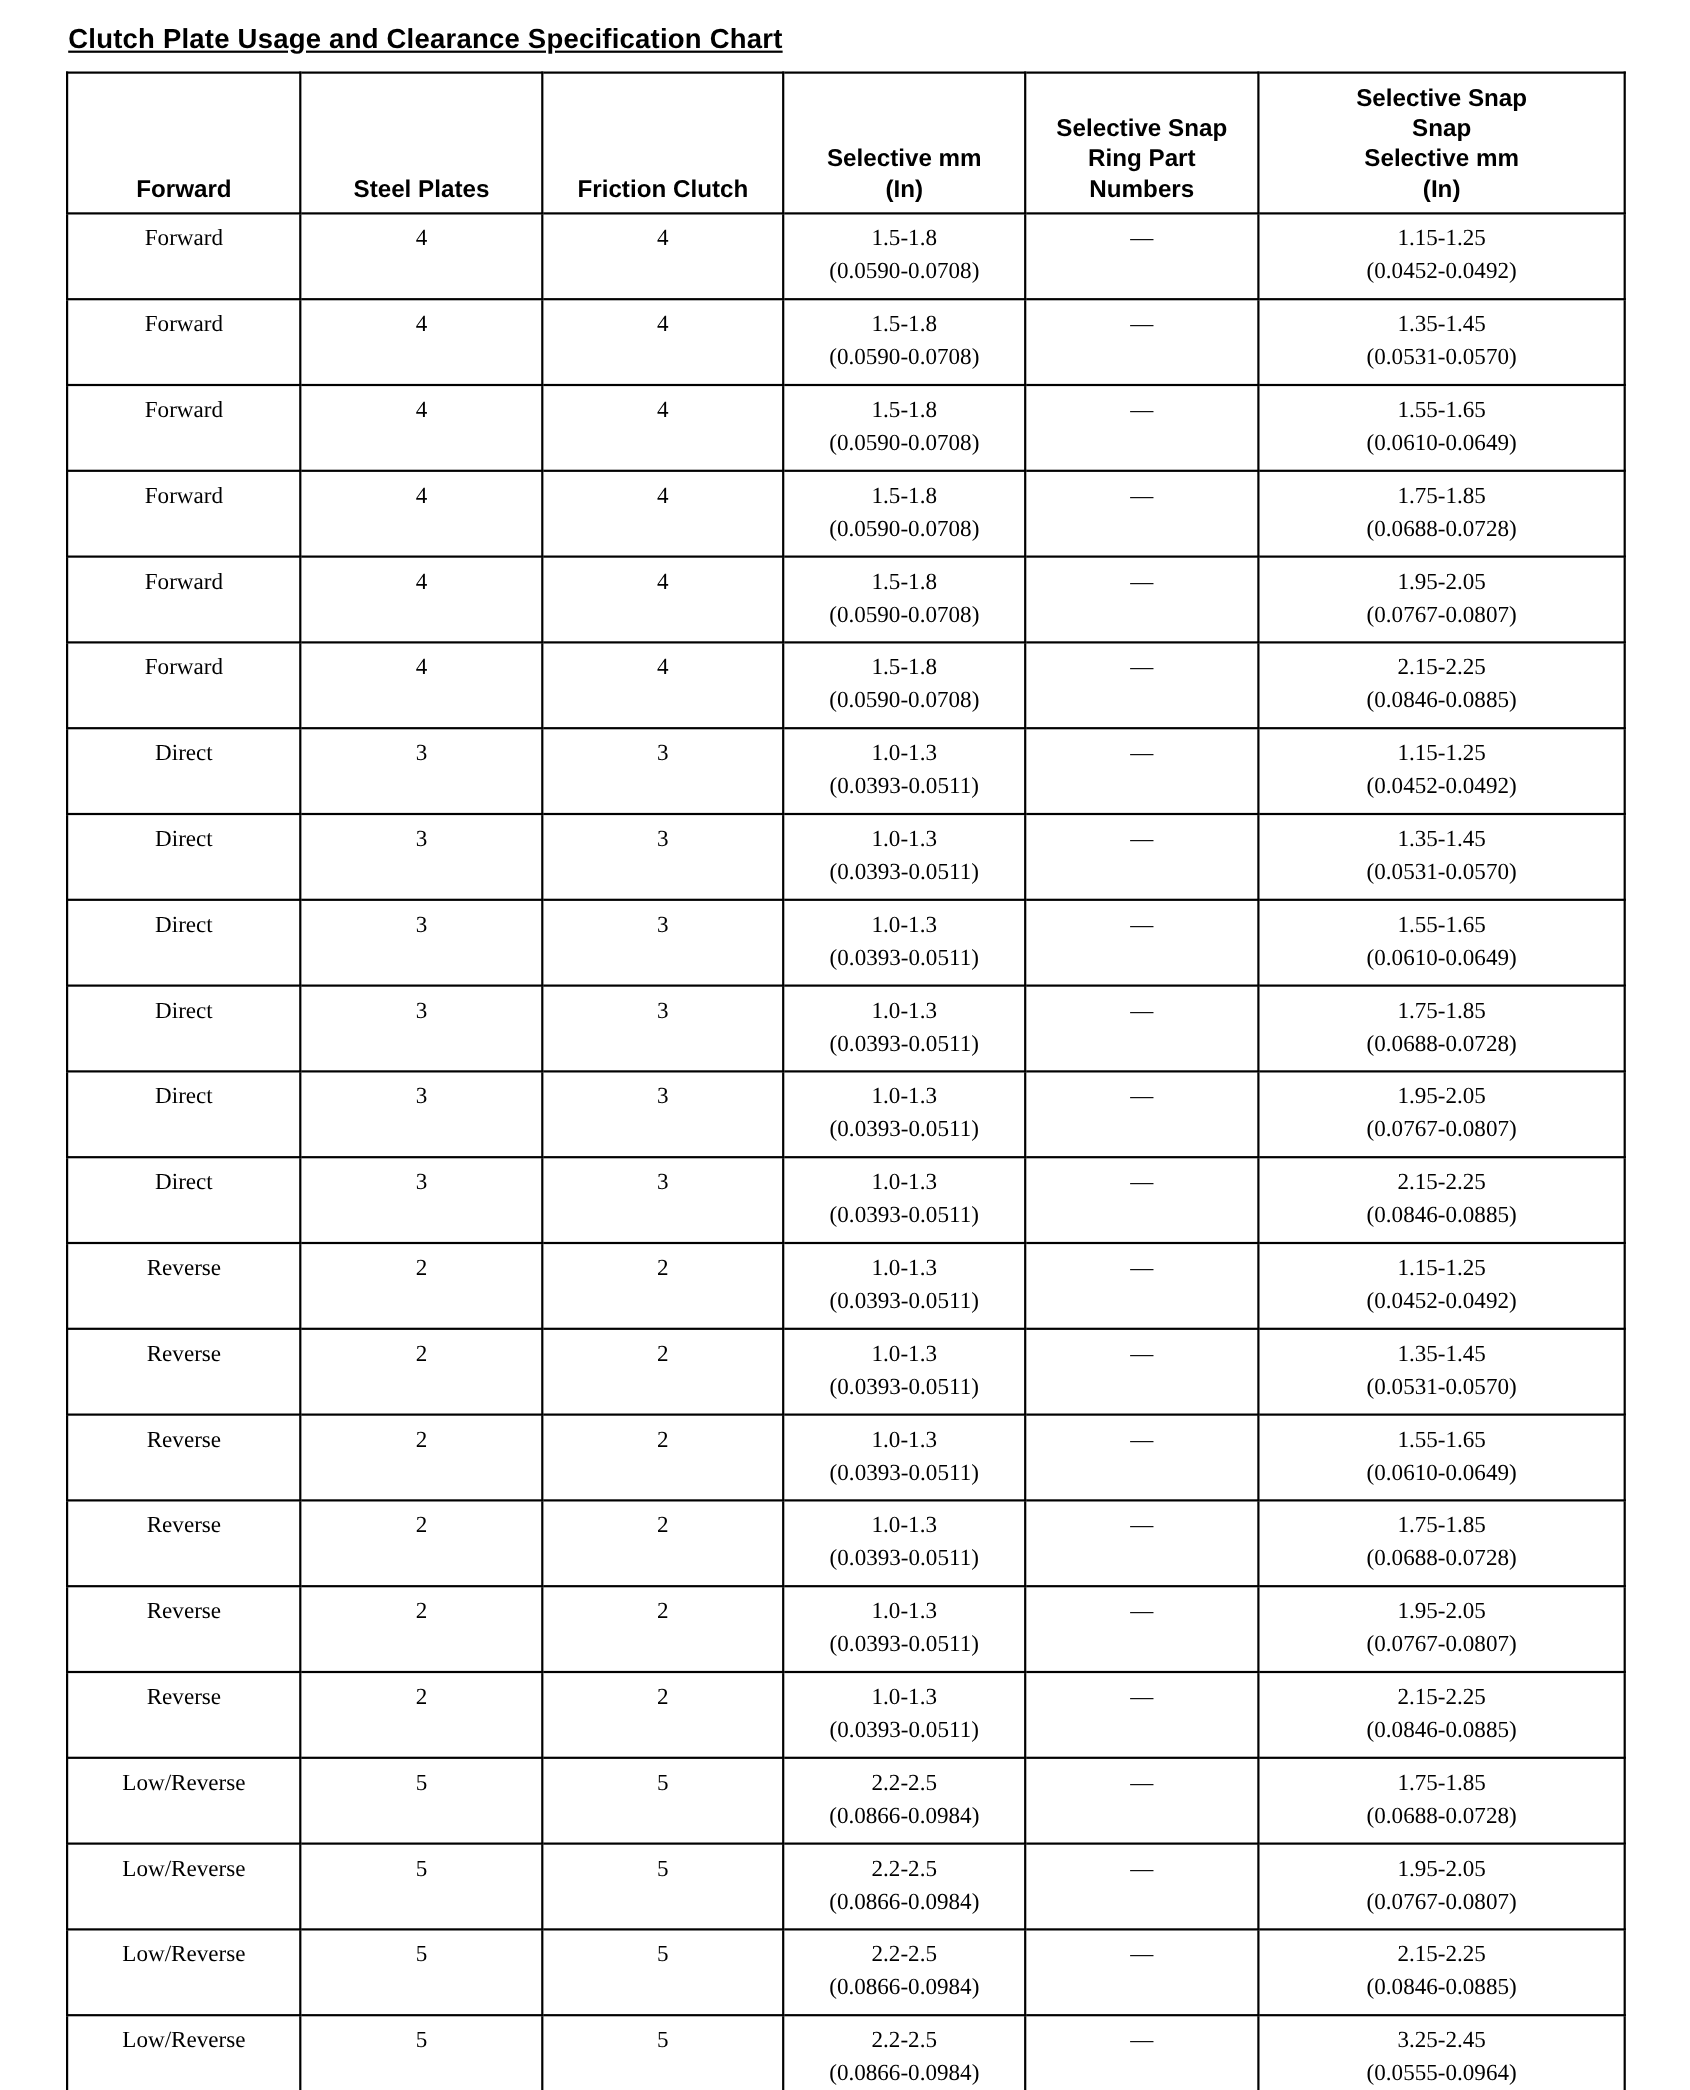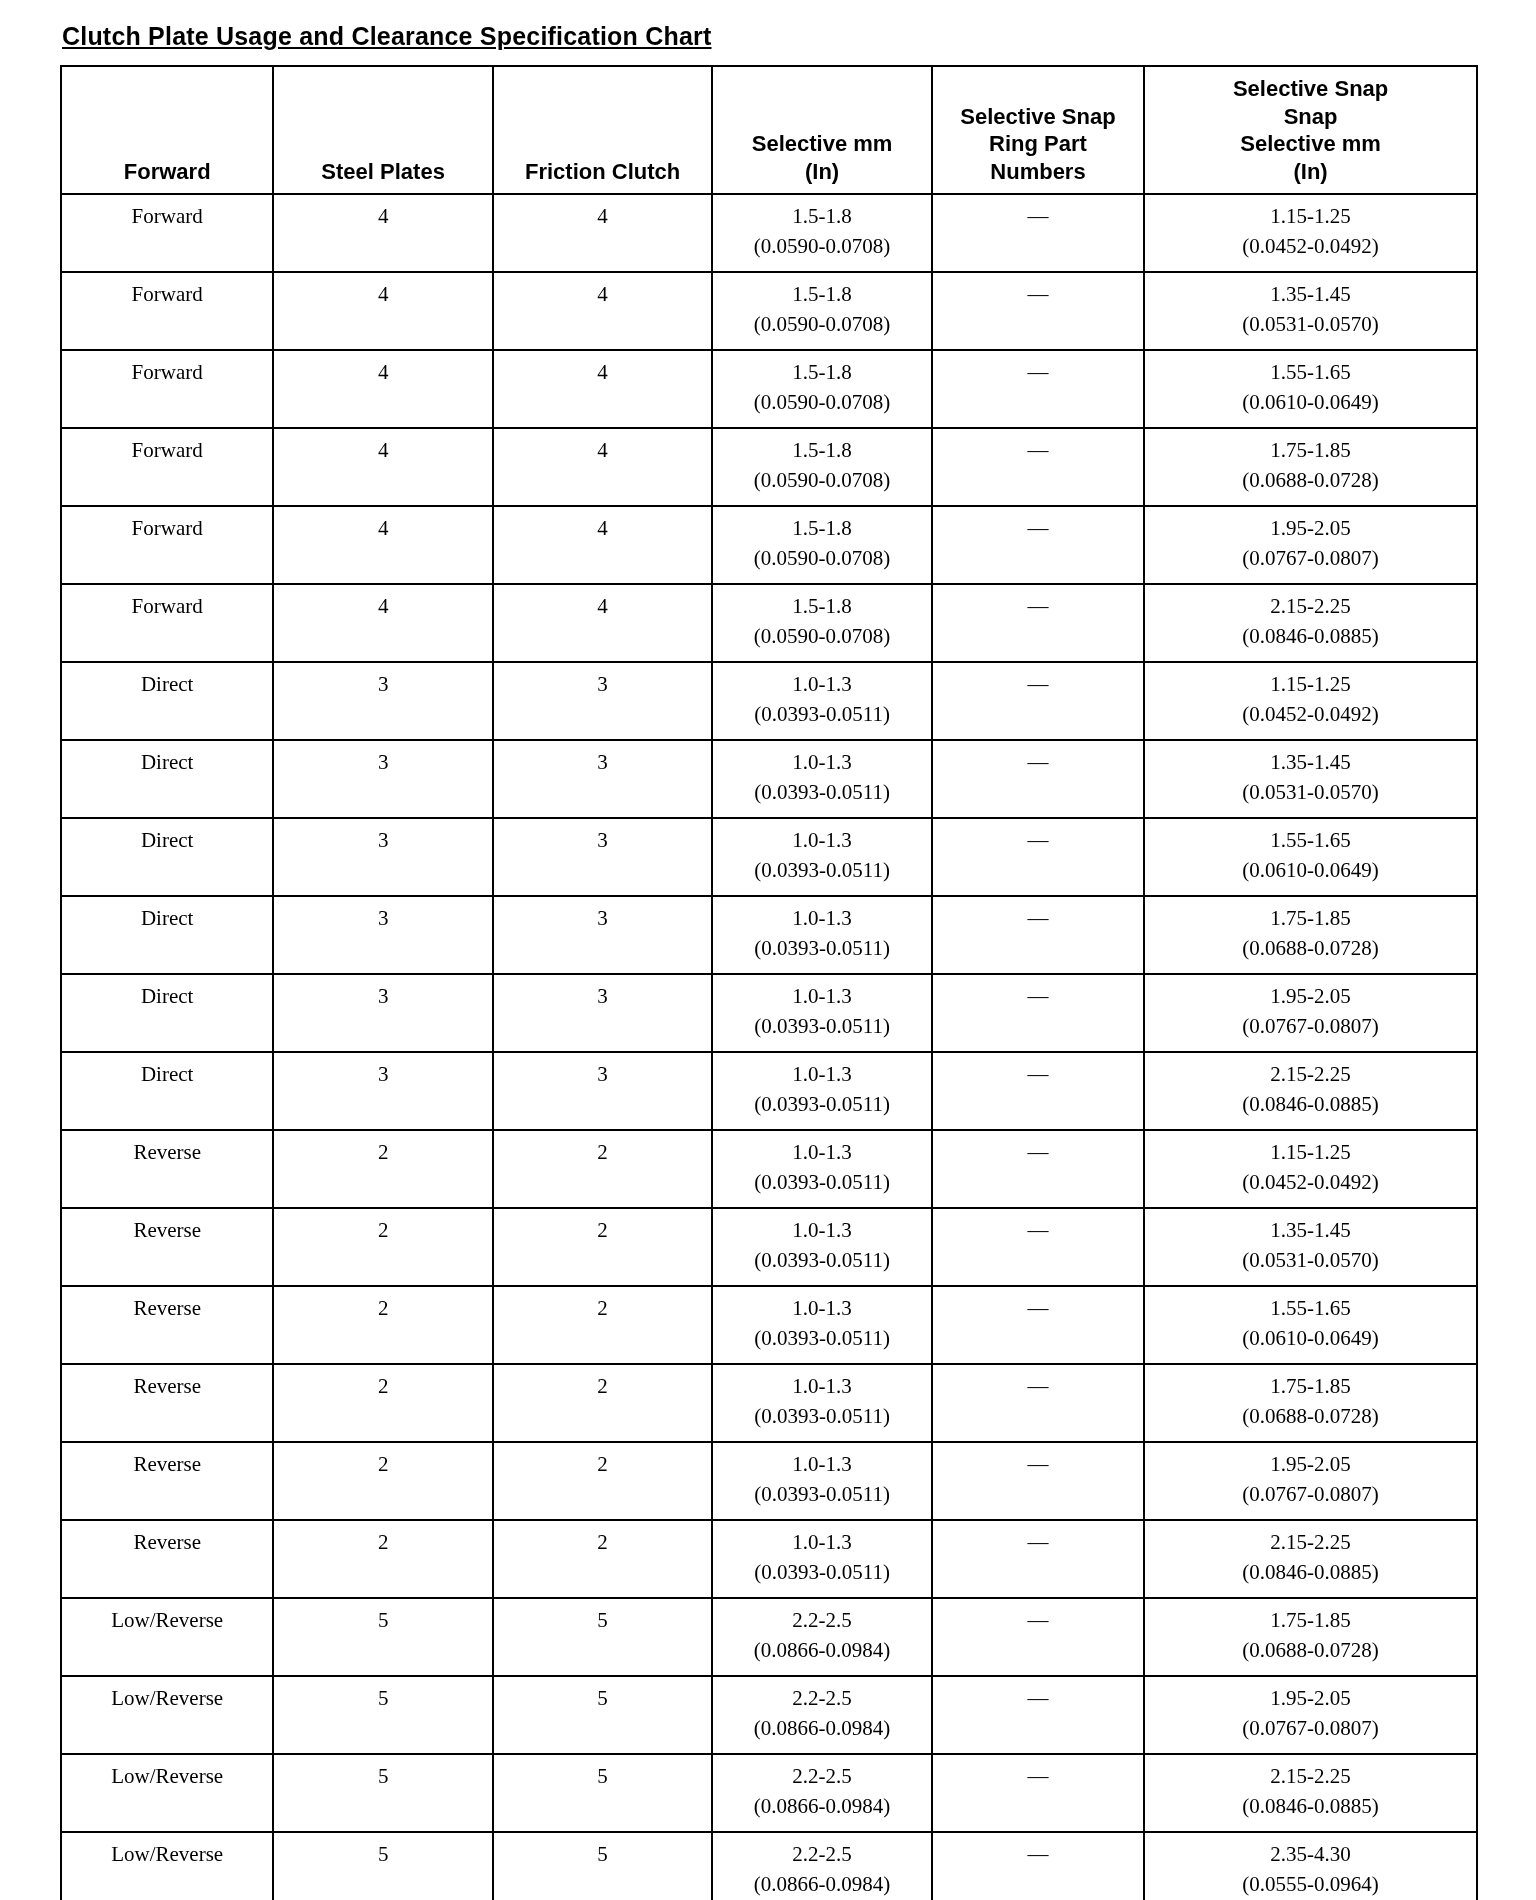--- a/index.html
+++ b/index.html
@@ -570,18 +570,18 @@
           <div>5</div>
         </td>
         <td>
           <div>2.2-2.5</div>
           <div>(0.0866-0.0984)</div>
         </td>
         <td>
           <div>—</div>
         </td>
         <td>
-          <div>2.35-4.30</div>
+          <div>3.25-2.45</div>
           <div>(0.0555-0.0964)</div>
         </td>
       </tr>
     </tbody>
 </table>
 
 </body></html>

